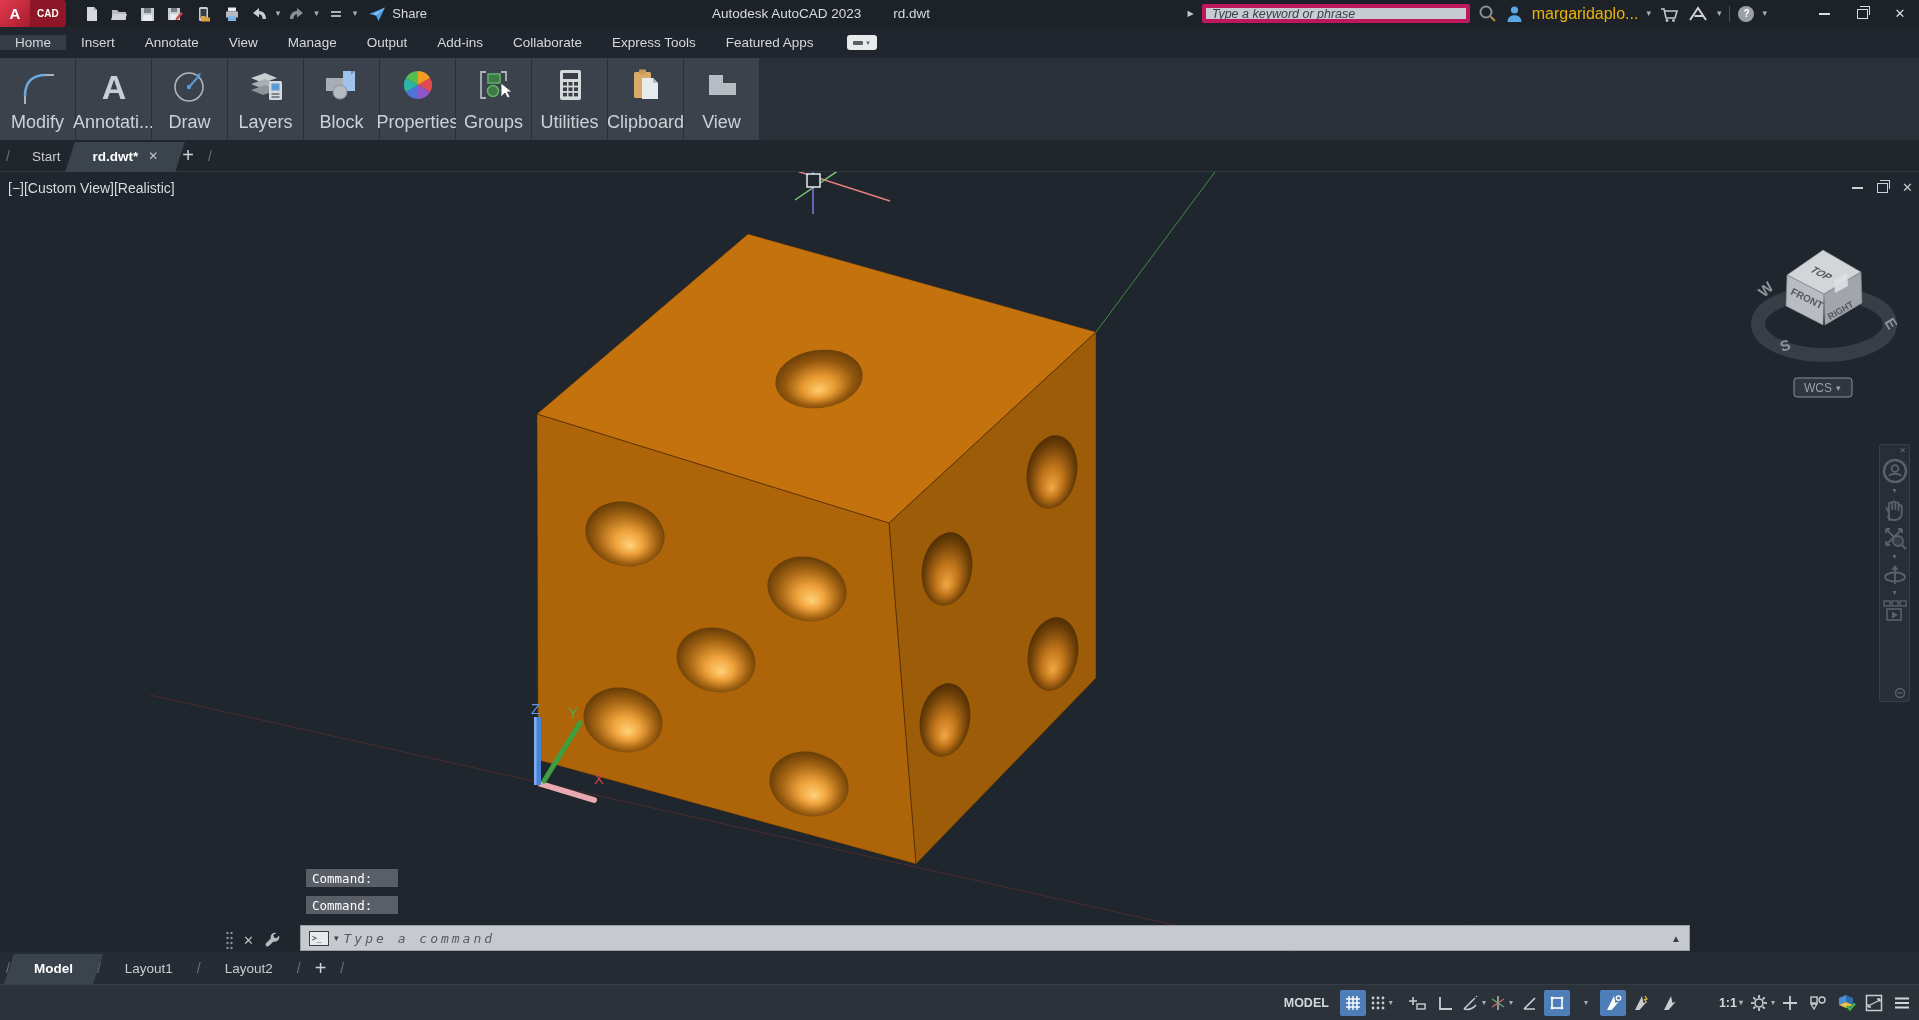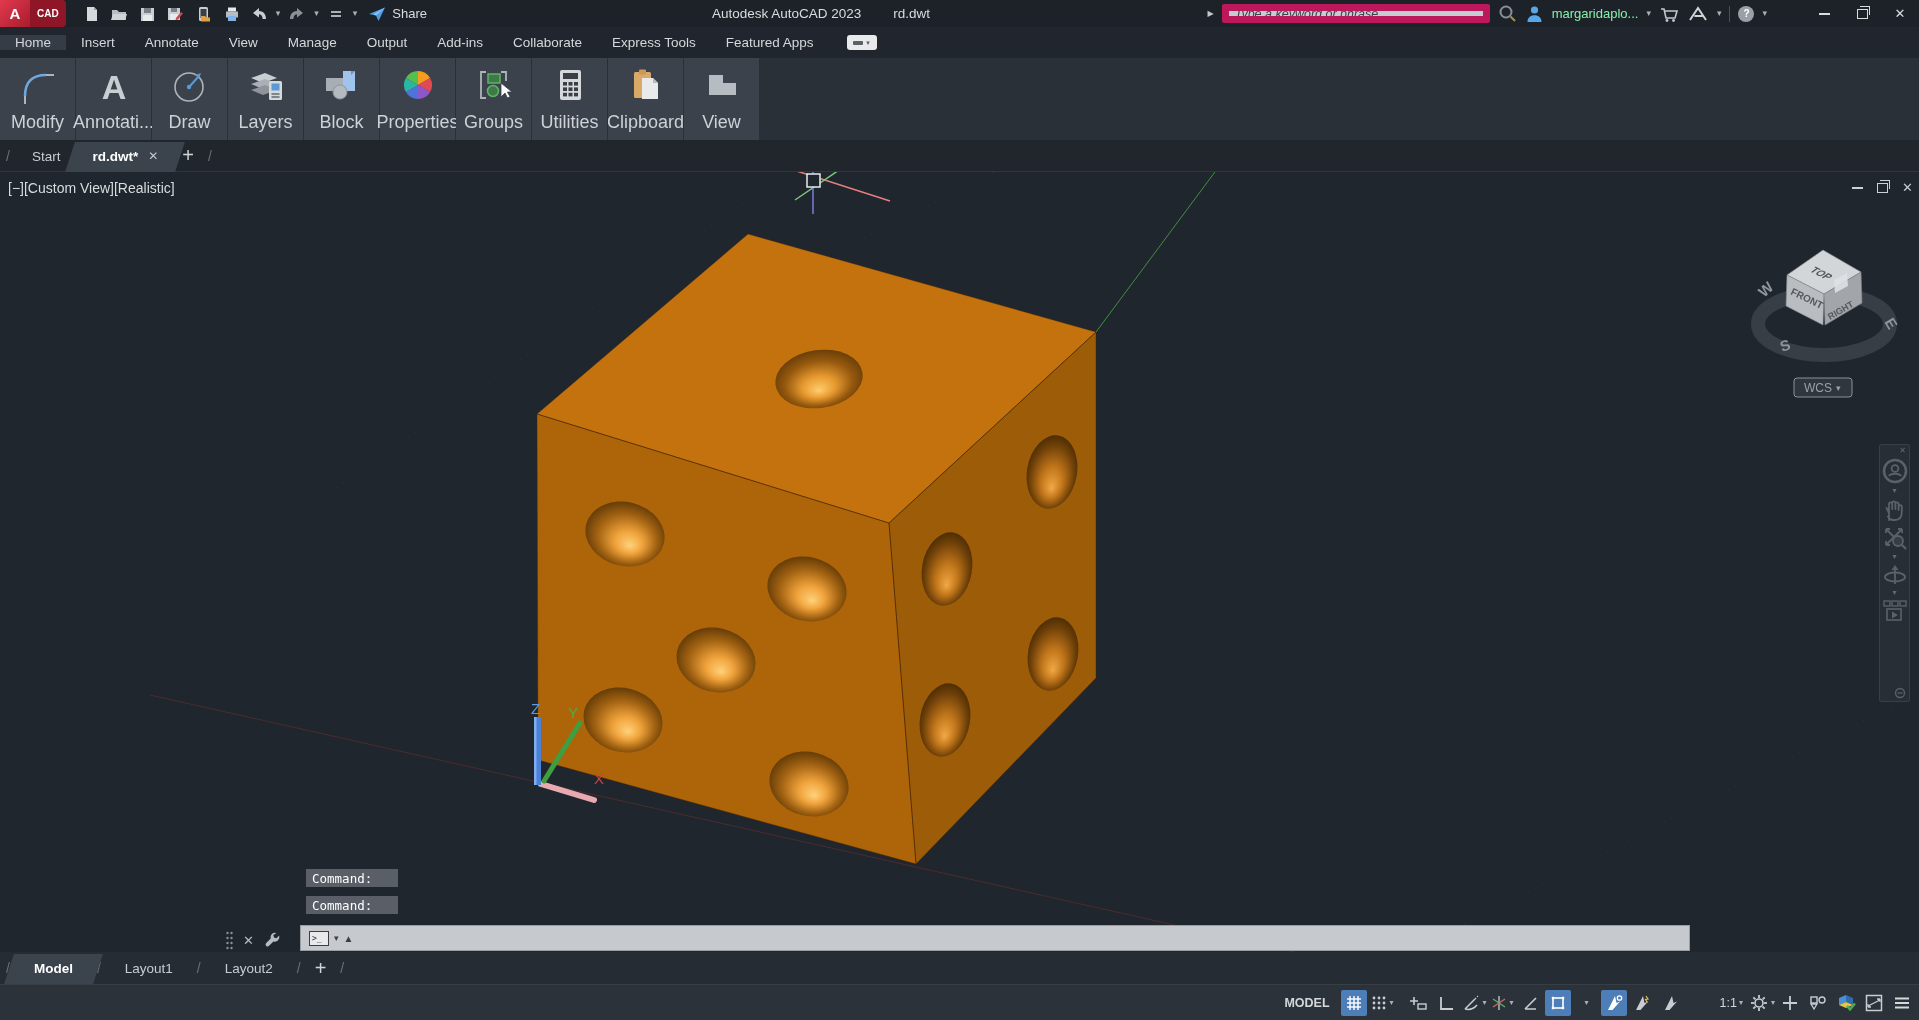--- a/index.html
+++ b/index.html
@@ -14,21 +14,21 @@
     color:#fff; font-weight:bold; font-size:15px; display:flex; align-items:center; justify-content:center; }
   #logo .cad { background:#8f1626; color:#fff; font-weight:bold; font-size:10px;
     display:flex; align-items:center; padding:0 7px; border-radius:0 4px 4px 0; }
   .qat { display:flex; align-items:center; gap:6px; margin-left:14px; }
   .qat .ic { width:22px; height:22px; display:flex; align-items:center; justify-content:center; cursor:default; }
   .caret { color:#aab0b6; font-size:9px; line-height:1; }
   .share { display:flex; align-items:center; gap:5px; margin-left:10px; color:#d8dcdf; }
   #title-center { position:absolute; left:712px; top:0; height:27px; display:flex; align-items:center; gap:32px; font-size:13.5px; color:#d8dcdf; }
   #title-right { position:absolute; right:0; top:0; height:27px; display:flex; align-items:center; gap:8px; padding-right:4px; }
   #search-wrap { display:flex; align-items:center; gap:8px; }
-  #search-input { width:268px; height:19px; background:#c7ccd1; border:7px solid #be185d; border-radius:2px;
+  #search-input { width:268px; height:19px; background:#c7ccd1; border:4px solid #be185d; border-radius:2px;
     font-style:italic; font-size:12.5px; color:#2e3338; padding:2px 6px; font-family:"Liberation Sans",sans-serif; }
   #search-input::placeholder { color:#3c4248; font-style:italic; }
   .tb-sep { width:1px; height:16px; background:#4a5058; }
   .winbtn { width:30px; height:27px; display:flex; align-items:center; justify-content:center; color:#d8dcdf; font-size:13px; }
   .minbar { width:11px; height:2px; background:#d8dcdf; }
   .restore { width:11px; height:10px; border:1.5px solid #d8dcdf; position:relative; }
   .restore::before { content:""; position:absolute; left:2px; top:-4px; width:9px; height:8px;
     border-top:1.5px solid #d8dcdf; border-right:1.5px solid #d8dcdf; }
   .helpcirc { width:16px; height:16px; border-radius:50%; background:#9aa0a6; color:#fff; font-weight:bold;
     font-size:10px; display:flex; align-items:center; justify-content:center; }
@@ -199,21 +199,21 @@
       <input id="search-input" placeholder="Type a keyword or phrase" style="">
       <svg width="19" height="19">
           <circle cx="8" cy="8" r="5.5" fill="none" stroke="#8a9099" stroke-width="2"></circle>
           <line x1="12.5" y1="12.5" x2="17" y2="17" stroke="#b08d4a" stroke-width="2"></line>
         </svg>
     </div>
     <svg width="19" height="19">
         <circle cx="9.5" cy="6" r="3.6" fill="#5aa7e8"></circle>
         <path d="M2.5 18 c0-4.5 3-6.8 7-6.8 s7 2.3 7 6.8 z" fill="#5aa7e8"></path>
       </svg>
-    <span style="font-size:13px;color:#86efac">margaridaplo...</span>
+    <span style="font-size:16px;color:#eab308">margaridaplo...</span>
     <span class="caret">▾</span>
     <svg width="20" height="18">
         <path d="M2 4 h3 l2 9 h9 l2-7 h-12" fill="none" stroke="#c2c7cc" stroke-width="1.6"></path>
         <circle cx="8" cy="15.5" r="1.4" fill="#c2c7cc"></circle>
         <circle cx="14.5" cy="15.5" r="1.4" fill="#c2c7cc"></circle>
       </svg>
     <svg width="22" height="18">
         <path d="M3 15 L11 3 L19 15 M7.5 11 h8" fill="none" stroke="#d0d4d8" stroke-width="2"></path>
       </svg>
     <span class="caret">▾</span>
@@ -556,20 +556,21 @@
         </g>
       </svg>
     <span class="x">✕</span>
     <svg width="20" height="20">
         <path d="M13.5 3 a4.5 4.5 0 0 0-5.8 5.6 L3 13.3 a2 2 0 0 0 2.8 2.8 l4.7-4.7 a4.5 4.5 0 0 0 5.6-5.8 l-2.6 2.6 -2.5-.7 -.7-2.5 z" fill="#b8bcc0"></path>
       </svg>
   </div>
   <div id="cmd-bar">
     <span class="term-chip">&gt;_</span>
     <span class="dk-caret">▾</span>
+    <input id="cmd-input" placeholder="Type a command" style="">
     <span id="cmd-up">▲</span>
   </div>
 </div>
 
 <div id="layouttabs">
   <span class="slash">/</span>
   <div class="ltab active">
       <span>Model</span>
     </div>
   <span class="slash">/</span>
@@ -671,21 +672,21 @@
     <svg width="20" height="18">
         <path d="M4 16 L11 2 L12.5 9 L16 7.5 L8.5 16 Z" fill="#c9cdd1"></path>
         <path d="M14 2 l2 3 l-2.5 .5 l2 3" fill="none" stroke="#e8c34a" stroke-width="1.2"></path>
       </svg>
     </div>
   <div class="sb">
     <svg width="18" height="18">
         <path d="M4 16 L11 2 L12.5 9 L16 7.5 L8.5 16 Z" fill="#c9cdd1"></path>
       </svg>
     </div>
-  <div class="sb txt" style="font-weight:normal;padding:0 4px;margin-left:32px;">
+  <div class="sb txt" style="font-weight:bold;padding:0 4px;margin-left:32px;">
     <span>1:1</span>
       <span class="caret">▾</span>
     </div>
   <div class="sb">
     <svg width="20" height="20">
         <circle cx="10" cy="10" r="4" fill="none" stroke="#c9cdd1" stroke-width="1.6"></circle>
         <g stroke="#c9cdd1" stroke-width="1.8">
           <line x1="10" y1="2" x2="10" y2="5"></line>
           <line x1="10" y1="15" x2="10" y2="18"></line>
           <line x1="2" y1="10" x2="5" y2="10"></line>

